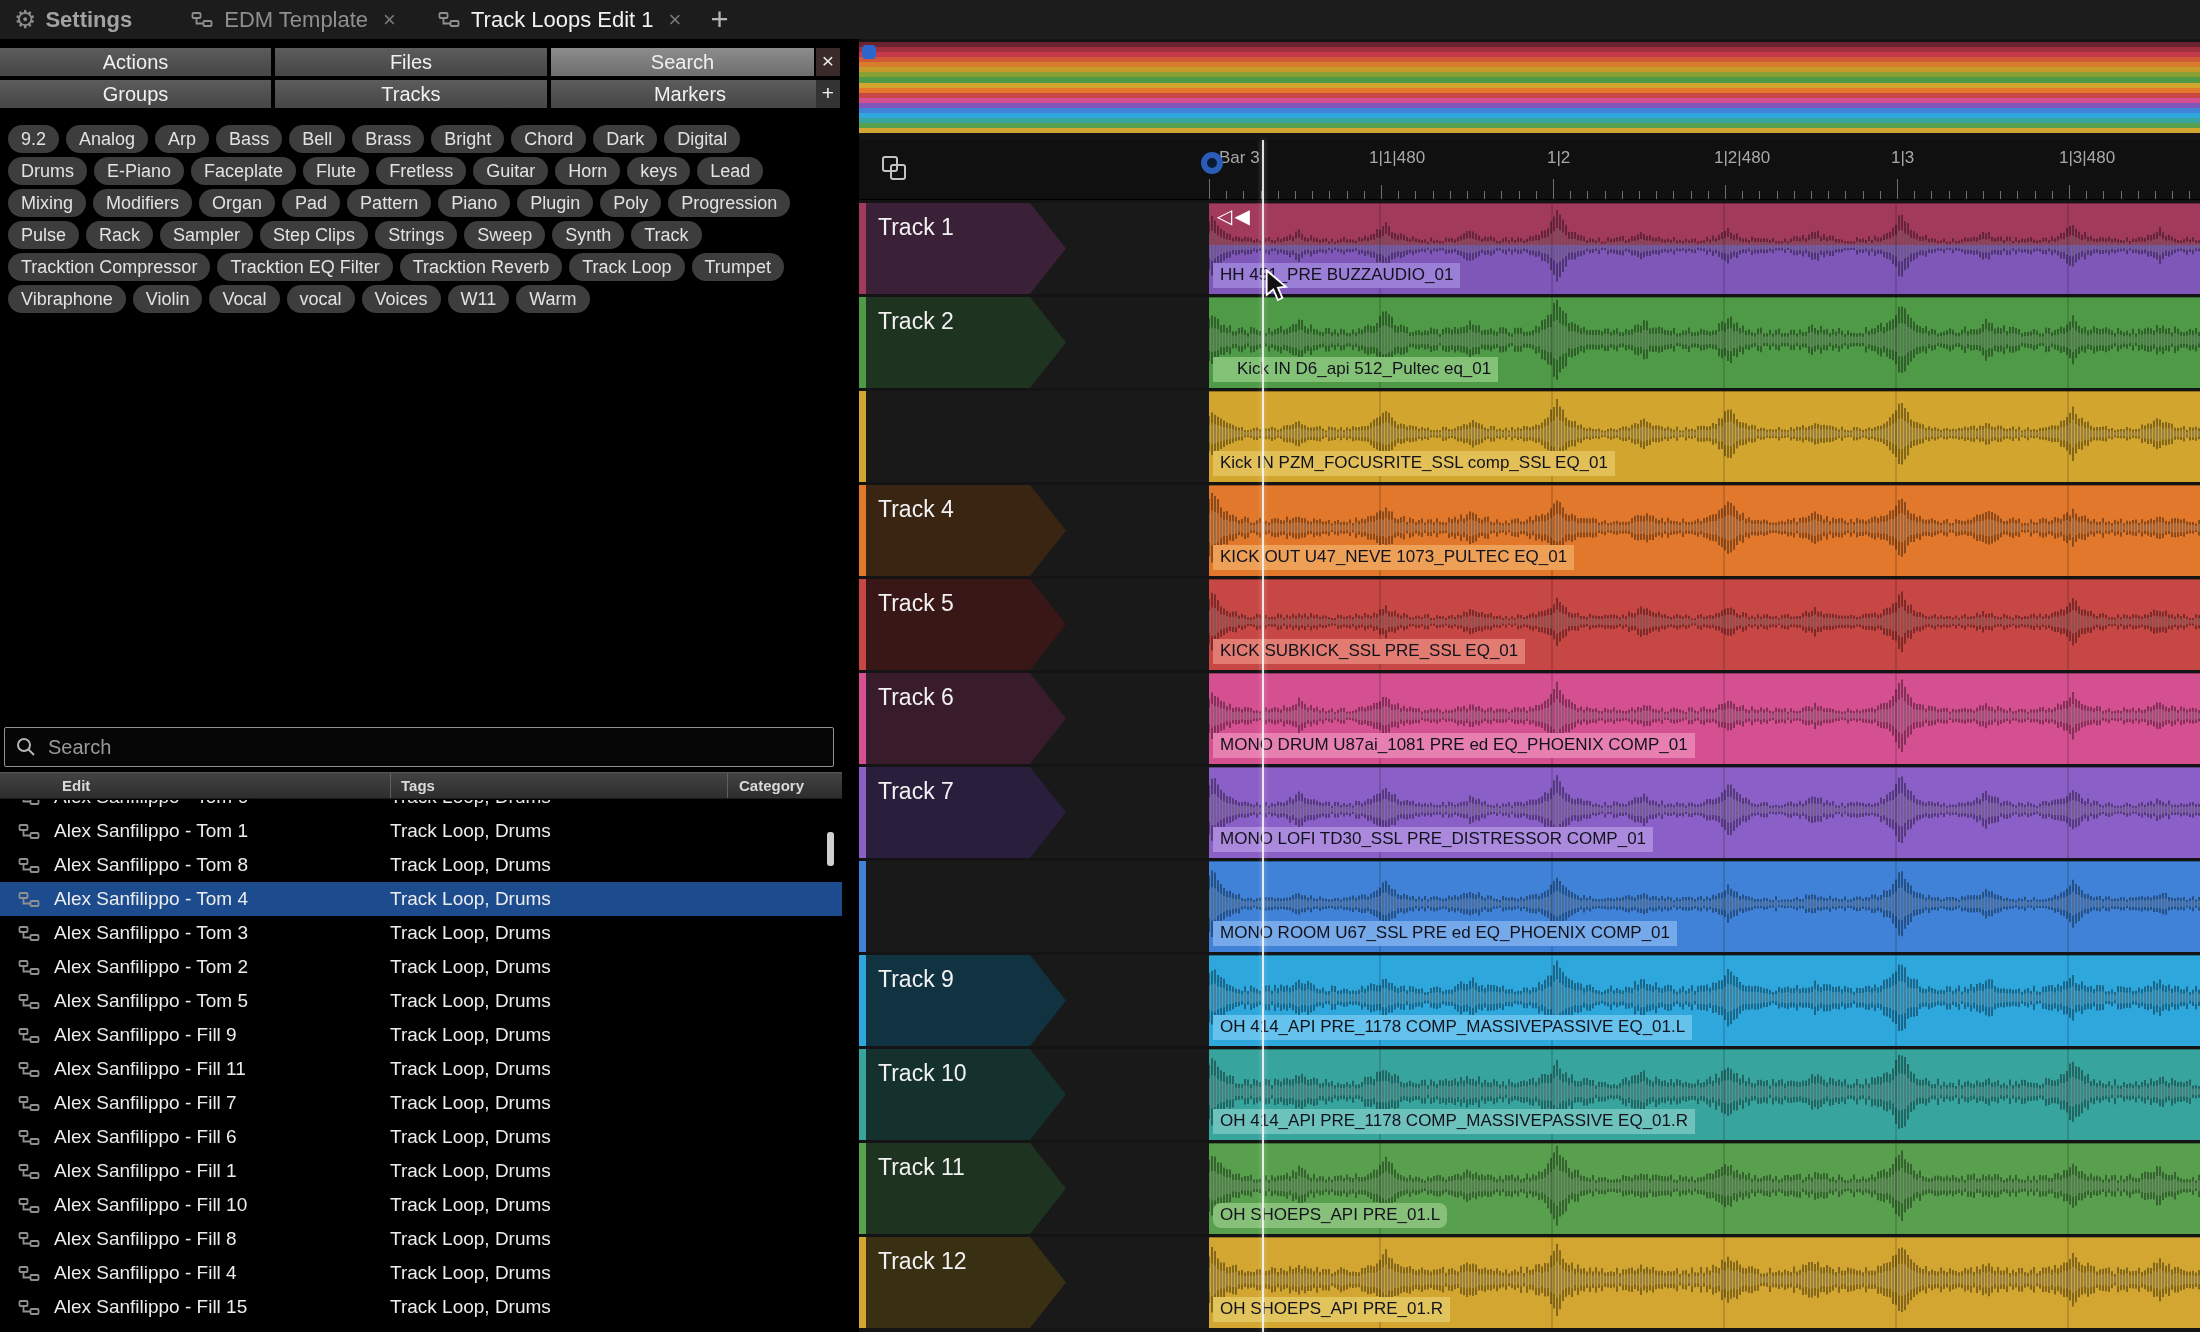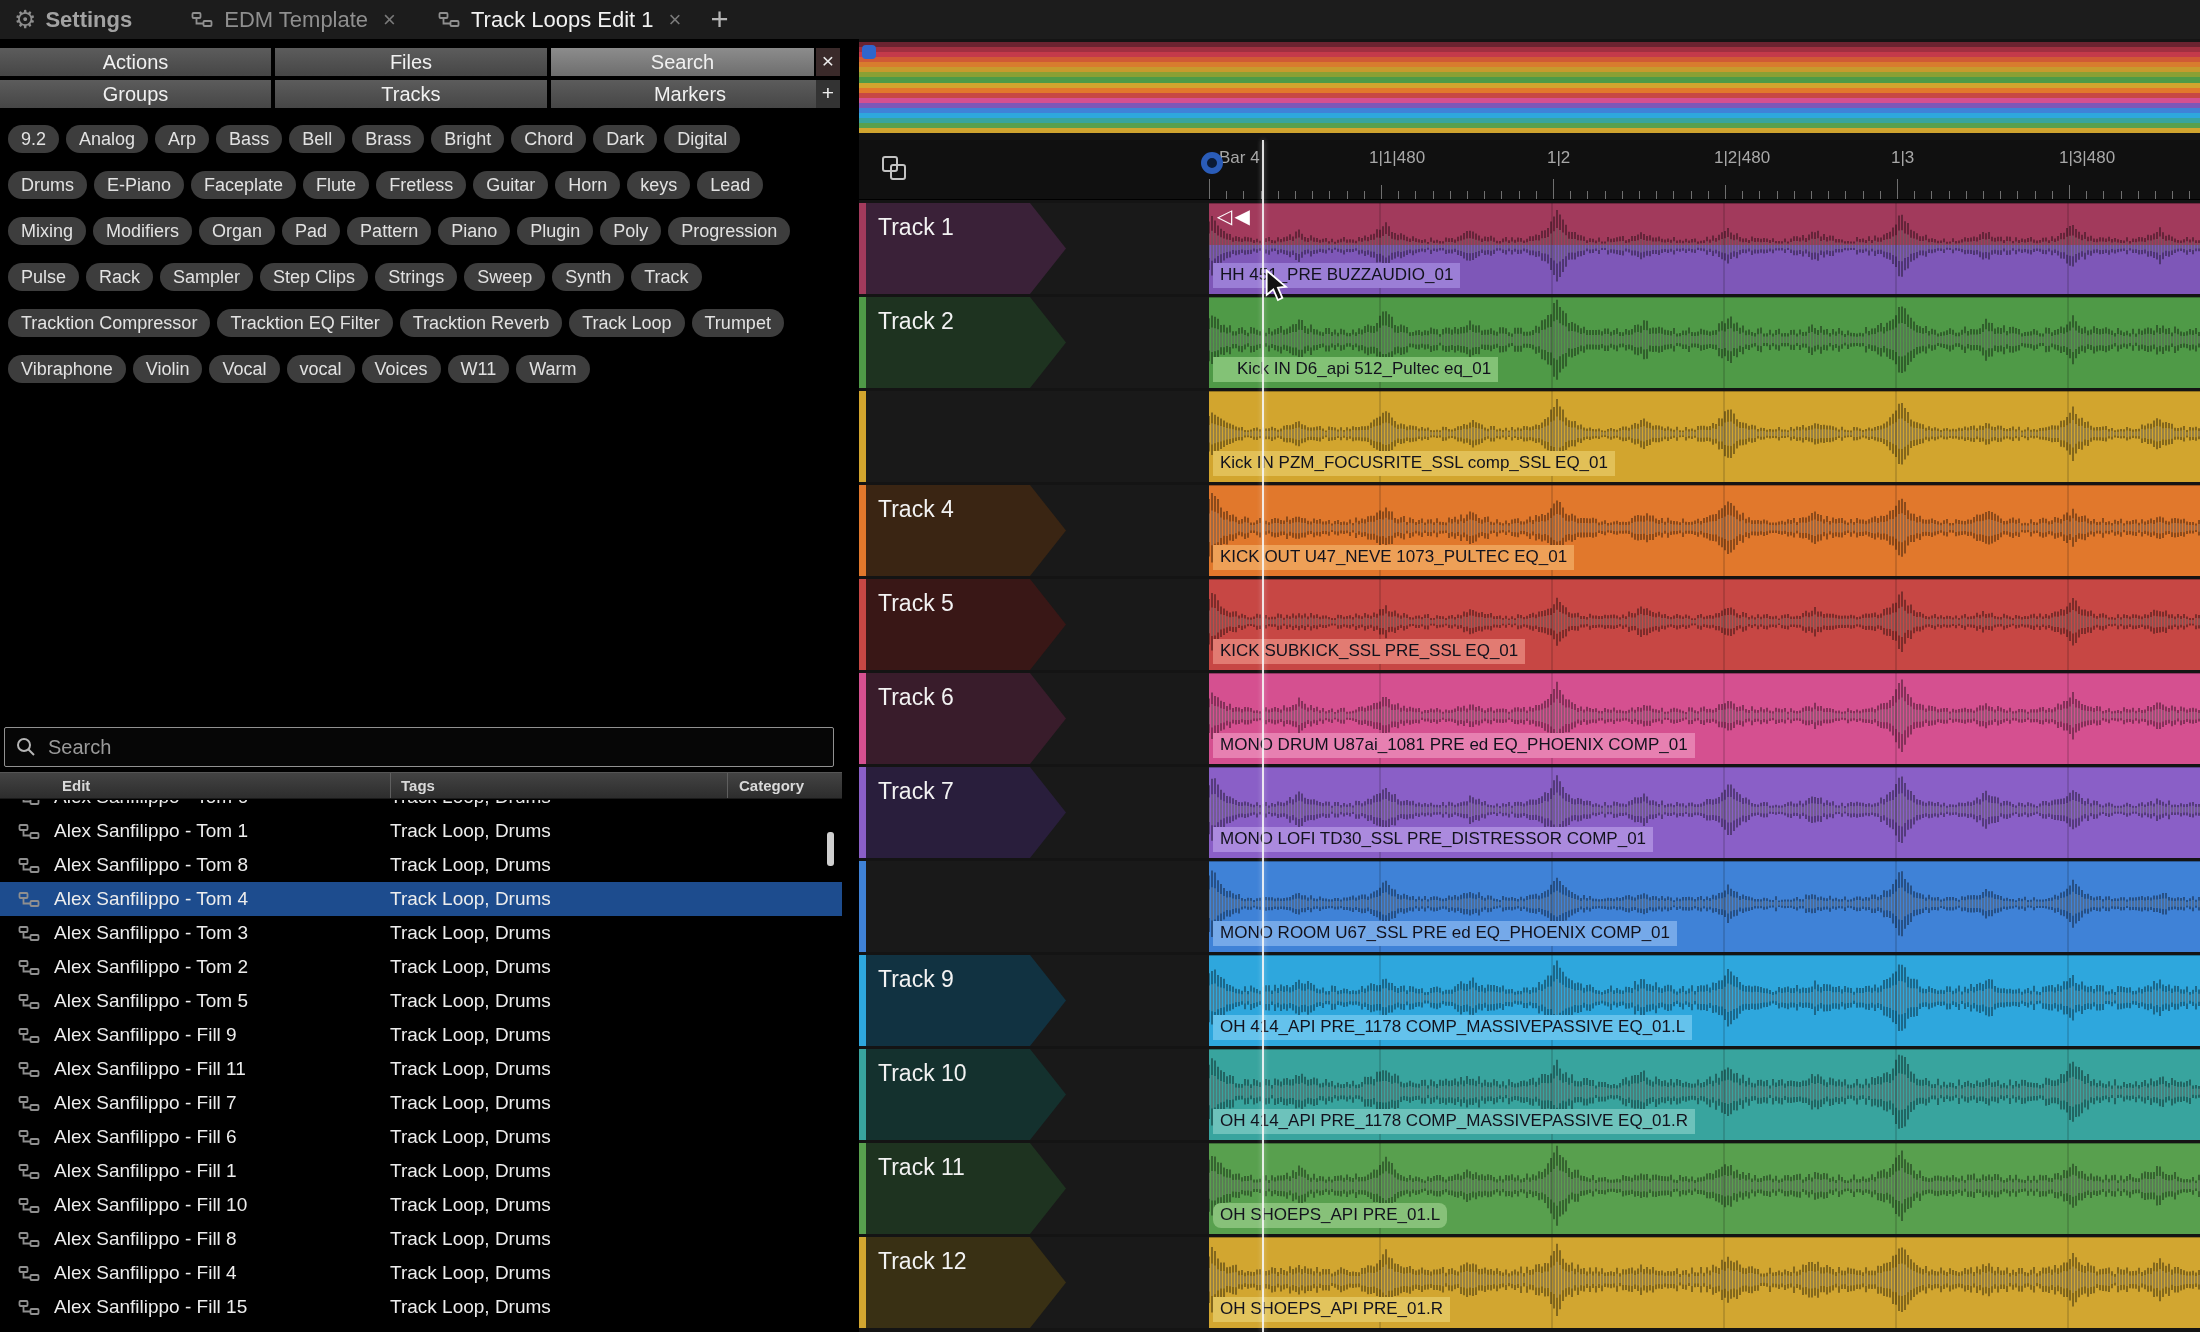--- a/index.html
+++ b/index.html
@@ -23,21 +23,21 @@
   .ptab-row{position:absolute;left:0;display:flex;gap:4px;}
   .ptab-row.r1{top:9px;} .ptab-row.r2{top:41px;}
   .ptab{height:28px;line-height:28px;text-align:center;font-size:20px;color:#f0f0f0;
         background:linear-gradient(#5c5c5c,#464646);}
   .ptab.selected{background:linear-gradient(#8c8c8c,#6e6e6e);}
   .side-btn{position:absolute;right:2px;width:24px;height:28px;line-height:26px;text-align:center;
             color:#eee;font-size:21px;background:#333;}
   .side-btn.close{top:9px;background:#3a2a2a;}
   .side-btn.add{top:41px;}
 
-  .tag-cloud{position:absolute;left:8px;top:86px;width:808px;display:flex;flex-wrap:wrap;gap:18px 7px;}
+  .tag-cloud{position:absolute;left:8px;top:86px;width:808px;display:flex;flex-wrap:wrap;gap:4px 7px;}
   .chip{background:#3d3d3d;color:#e2e2e2;border-radius:14px;padding:3px 13px;font-size:18px;line-height:22px;white-space:nowrap;}
 
   .search-box{position:absolute;left:4px;top:688px;width:828px;height:38px;border:1px solid #919191;
               background:#060606;display:flex;align-items:center;border-radius:2px;}
   .search-box svg{margin-left:10px;}
   .search-input{background:transparent;border:none;outline:none;color:#bdbdbd;font-size:20px;margin-left:9px;width:700px;
                 font-family:"Liberation Sans","DejaVu Sans",sans-serif;}
   .search-input::placeholder{color:#9a9a9a;}
 
   .results-header{position:absolute;left:0;top:733px;width:842px;height:27px;display:flex;align-items:center;
@@ -440,21 +440,21 @@
     <div class="ov-marker"></div>
 
     <div class="ruler-row">
       <svg class="corner-icon" width="26" height="26" viewBox="0 0 26 26">
         <g fill="none" stroke="#c2c2c2" stroke-width="2">
           <rect x="2" y="2" width="14" height="14" rx="2"></rect>
           <rect x="10" y="10" width="14" height="14" rx="2"></rect>
         </g>
       </svg>
       <div class="ruler">
-          <span class="rlabel" style="left: 10px;">Bar 4</span>
+          <span class="rlabel" style="left: 10px;">Bar 3</span>
           <span class="rlabel" style="left: 160px;">1|1|480</span>
           <span class="rlabel" style="left: 338px;">1|2</span>
           <span class="rlabel" style="left: 505px;">1|2|480</span>
           <span class="rlabel" style="left: 682px;">1|3</span>
           <span class="rlabel" style="left: 850px;">1|3|480</span>
           <div class="tick" style="left: 0px; height: 20px;"></div>
           <div class="tick" style="left: 17.2px; height: 8px;"></div>
           <div class="tick" style="left: 34.4px; height: 8px;"></div>
           <div class="tick" style="left: 51.6px; height: 8px;"></div>
           <div class="tick" style="left: 68.8px; height: 8px;"></div>

